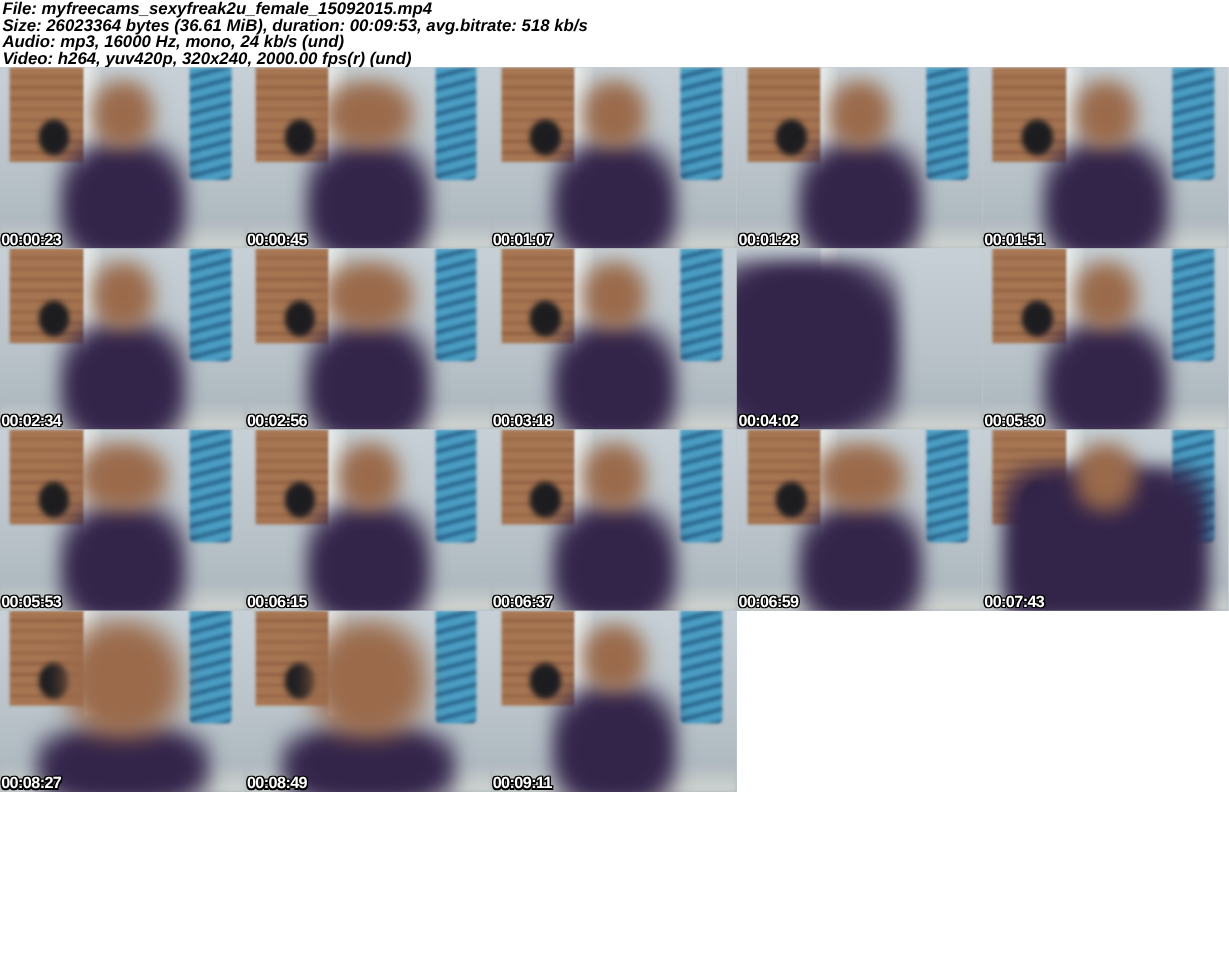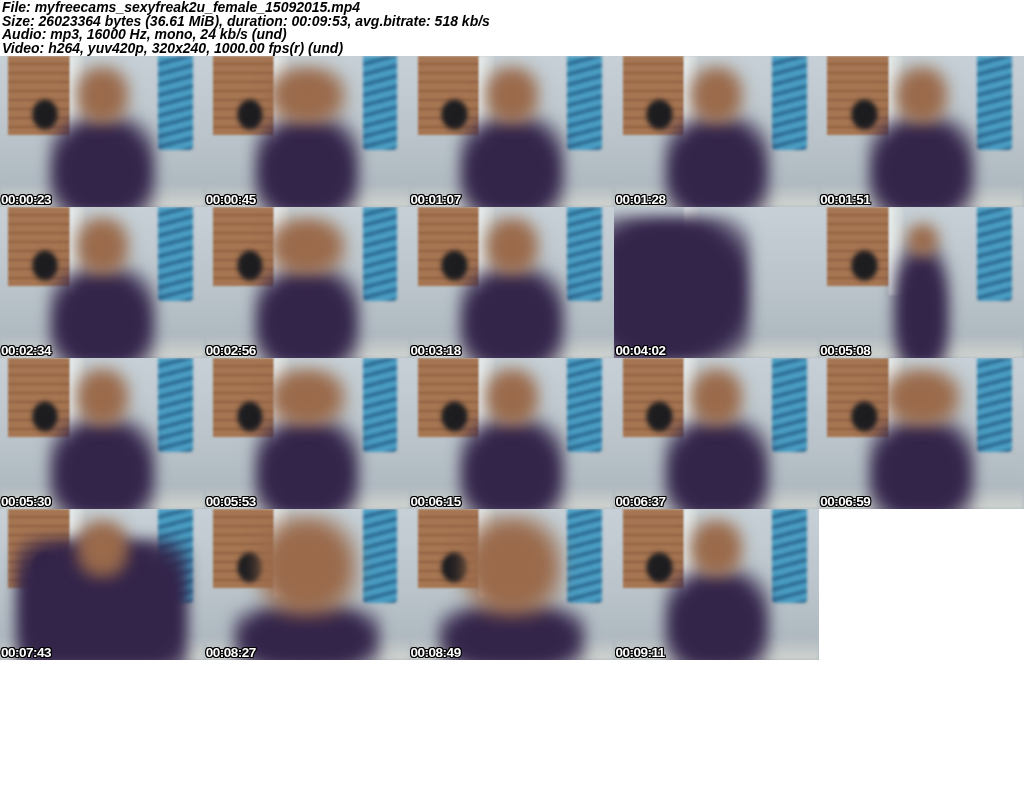--- a/index.html
+++ b/index.html
@@ -139,21 +139,21 @@
 </style>
 </head>
 <body>
 
 <div id="sheet">
 
   <div id="meta-header">
     <div class="meta-line">File: myfreecams_sexyfreak2u_female_15092015.mp4</div>
     <div class="meta-line">Size: 26023364 bytes (36.61 MiB), duration: 00:09:53, avg.bitrate: 518 kb/s</div>
     <div class="meta-line">Audio: mp3, 16000 Hz, mono, 24 kb/s (und)</div>
-    <div class="meta-line">Video: h264, yuv420p, 320x240, 1000.00 fps(r) (und)</div>
+    <div class="meta-line">Video: h264, yuv420p, 320x240, 2000.00 fps(r) (und)</div>
   </div>
 
   <div id="thumb-grid">
       <div class="thumb comp-bust">
         <div class="layer wall"></div>
         <div class="layer brick"></div>
         <div class="layer door"></div>
         <div class="layer curtain"></div>
         <div class="layer fan"></div>
         <div class="layer floor"></div>
@@ -238,31 +238,20 @@
         <div class="layer head"></div>
         <span class="ts">00:03:18</span>
       </div>
       <div class="thumb comp-torso">
         <div class="layer wall"></div>
         <div class="layer door"></div>
         <div class="layer floor"></div>
         <div class="layer figure"></div>
         <span class="ts">00:04:02</span>
       </div>
-      <div class="thumb comp-full">
-        <div class="layer wall"></div>
-        <div class="layer brick"></div>
-        <div class="layer door"></div>
-        <div class="layer curtain"></div>
-        <div class="layer fan"></div>
-        <div class="layer floor"></div>
-        <div class="layer figure"></div>
-        <div class="layer head"></div>
-        <span class="ts">00:05:08</span>
-      </div>
       <div class="thumb comp-bust">
         <div class="layer wall"></div>
         <div class="layer brick"></div>
         <div class="layer door"></div>
         <div class="layer curtain"></div>
         <div class="layer fan"></div>
         <div class="layer floor"></div>
         <div class="layer figure"></div>
         <div class="layer head"></div>
         <span class="ts">00:05:30</span>

